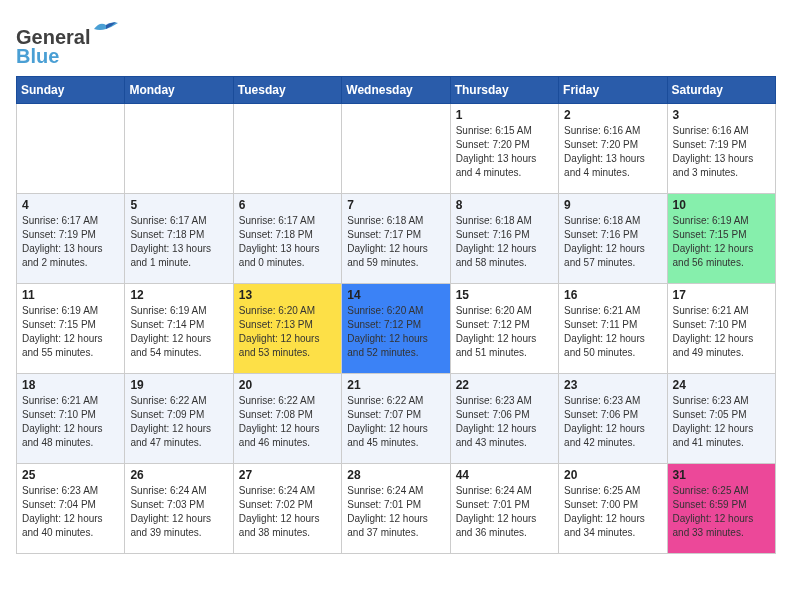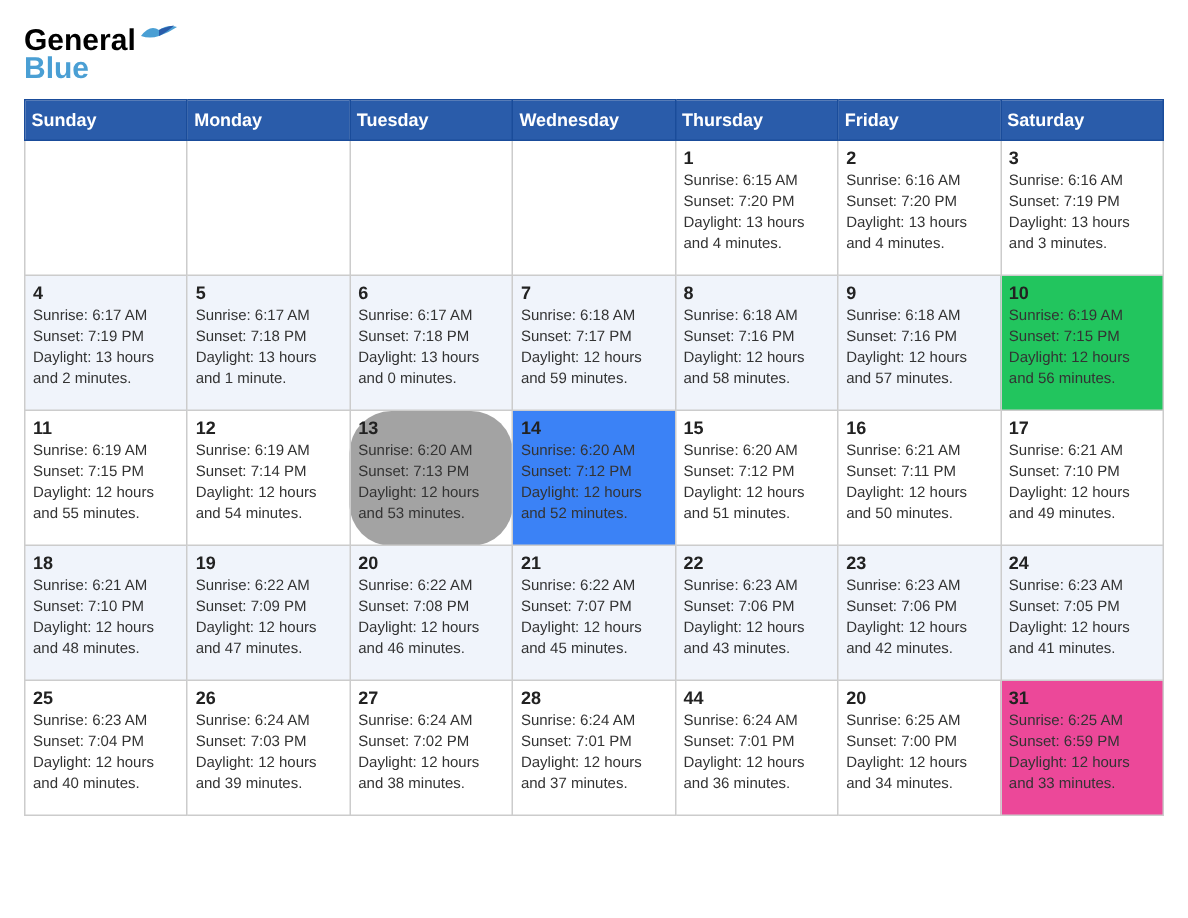--- a/index.html
+++ b/index.html
@@ -76,21 +76,21 @@
     .empty-cell {
       background: #fff !important;
     }
   </style>
 </head>
 <body>
 
 <div class="header-area">
   <div class="logo">
     <div style="display:flex;align-items:center;">
-      <span style="font-size:20px;font-weight:bold;color:#000000;">General</span>
+      <span style="font-size:20px;font-weight:bold;color:#404040;margin-top:10px;">General</span>
       <svg width="28" height="20" viewBox="0 0 28 20" style="margin-left:2px;margin-top:-8px;">
         <path d="M2,10 Q8,2 14,6 Q20,2 26,4 Q20,8 14,10 Q8,12 2,10Z" fill="#4a9fd4"></path>
         <path d="M14,6 Q18,4 24,3 Q20,7 14,10Z" fill="#2a5caa"></path>
       </svg>
     </div>
     <span style="font-size:20px;font-weight:bold;color:#4a9fd4;margin-top:-4px;">Blue</span>
   </div>
   <div class="title-area">
     <div class="month-title"></div>
     <div class="location-title"></div>
@@ -173,21 +173,21 @@
 Daylight: 12 hours
 and 58 minutes.</div>
         </td>
         <td style="background: rgb(240, 244, 251);">
           <span class="day-number">9</span>
           <div class="day-info" style="white-space: pre-line;">Sunrise: 6:18 AM
 Sunset: 7:16 PM
 Daylight: 12 hours
 and 57 minutes.</div>
         </td>
-        <td style="background: #22c55e; margin-left: 31px;">
+        <td style="background: #86efac; margin-left: 31px;">
           <span class="day-number">10</span>
           <div class="day-info" style="white-space: pre-line;">Sunrise: 6:19 AM
 Sunset: 7:15 PM
 Daylight: 12 hours
 and 56 minutes.</div>
         </td>
       </tr>
       <tr>
         <td style="background: rgb(255, 255, 255);">
           <span class="day-number">11</span>
@@ -196,21 +196,21 @@
 Daylight: 12 hours
 and 55 minutes.</div>
         </td>
         <td style="background: rgb(255, 255, 255); margin-top: 12px;">
           <span class="day-number">12</span>
           <div class="day-info" style="white-space: pre-line;">Sunrise: 6:19 AM
 Sunset: 7:14 PM
 Daylight: 12 hours
 and 54 minutes.</div>
         </td>
-        <td style="background: #a3a3a3; border-radius: 28px;">
+        <td style="background: #fde047;">
           <span class="day-number">13</span>
           <div class="day-info" style="white-space: pre-line;">Sunrise: 6:20 AM
 Sunset: 7:13 PM
 Daylight: 12 hours
 and 53 minutes.</div>
         </td>
         <td style="background: #3b82f6;">
           <span class="day-number">14</span>
           <div class="day-info" style="white-space: pre-line;">Sunrise: 6:20 AM
 Sunset: 7:12 PM

